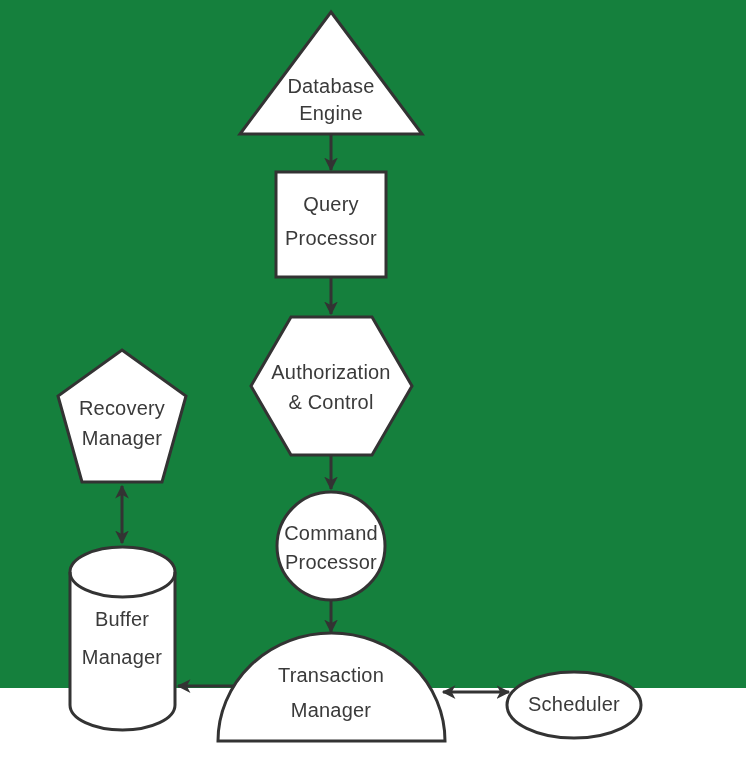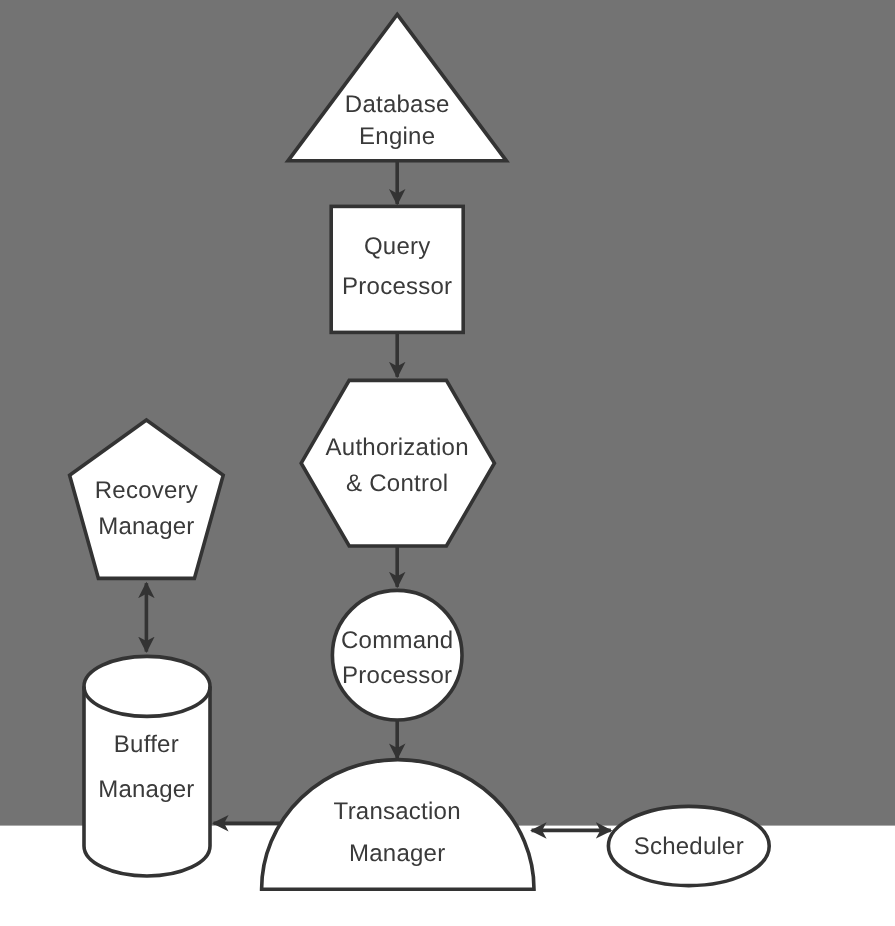--- a/index.html
+++ b/index.html
@@ -10,21 +10,21 @@
   body {
     width: 746px;
     height: 772px;
     font-family: "Liberation Sans", sans-serif;
     overflow: hidden;
   }
   #diagram-root {
     position: relative;
     width: 746px;
     height: 688px;
-    background: #737373;
+    background: #15803d;
   }
   svg#db-architecture-diagram {
     display: block;
     width: 746px;
     height: 772px;
   }
   .shape-outline {
     fill: #ffffff;
     stroke: #333333;
     stroke-width: 3;

